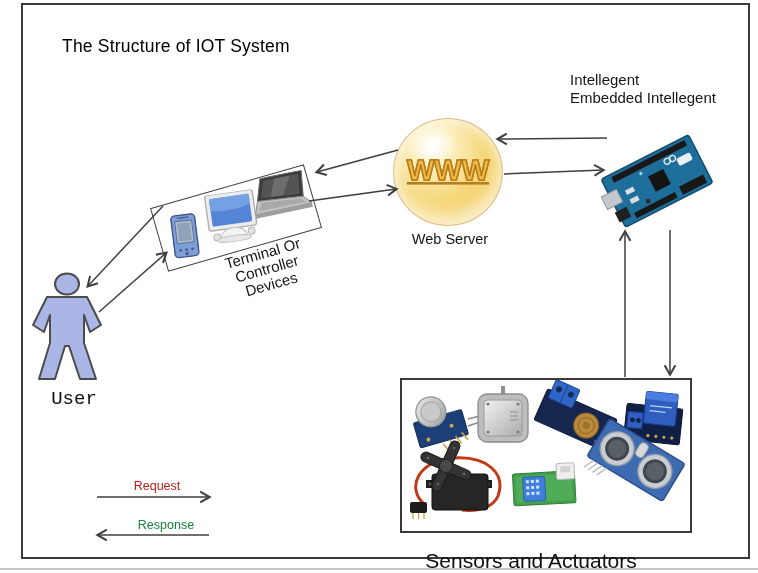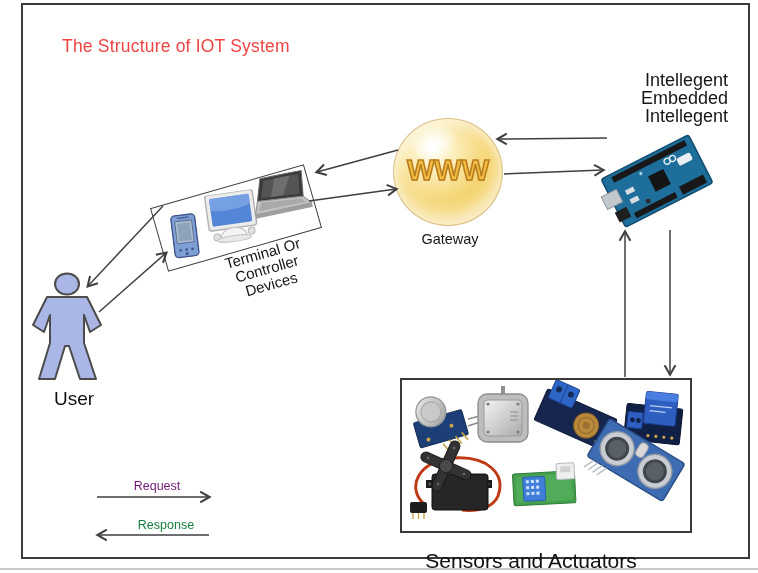--- a/index.html
+++ b/index.html
@@ -1,62 +1,62 @@
 <!DOCTYPE html>
 <html><head>
 <meta charset="utf-8">
 <style>
   html,body{margin:0;padding:0;background:#ffffff;}
   #canvas{position:relative;width:758px;height:573px;background:#ffffff;overflow:hidden;
           font-family:"Liberation Sans",sans-serif;color:#1d1d1d;}
   .frame{position:absolute;left:21px;top:3px;width:729px;height:556px;
          border:2px solid #3b3b3b;box-sizing:border-box;background:transparent;}
   .scan-edge{position:absolute;left:0;top:568px;width:758px;height:2px;background:#c9c9c9;}
-  .title{position:absolute;left:62px;top:36px;font-size:17.5px;letter-spacing:.2px;color:#ef4444;}
+  .title{position:absolute;left:62px;top:36px;font-size:17.5px;letter-spacing:.2px;color:#000000;}
 
   
   .user-svg{position:absolute;left:30px;top:271px;}
   .user-label{position:absolute;left:44px;top:388px;width:60px;text-align:center;
-              font-size:19px;color:#111;}
+              font-size:19px;color:#111;font-family:Liberation Mono, monospace;}
 
   
   .terminal-box{position:absolute;left:156px;top:185px;width:160px;height:66px;background:#fff;
                 border:1.6px solid #3f3f3f;box-sizing:border-box;transform:rotate(-16deg);z-index:2;}
   .terminal-box svg{position:absolute;}
   .terminal-label{position:absolute;left:197px;top:245px;width:140px;transform:rotate(-16deg);
                   text-align:center;font-size:15px;line-height:16px;color:#161616;z-index:2;}
 
   
   .globe{position:absolute;left:393px;top:118px;width:110px;height:108px;border-radius:50%;
          border:1px solid #d9c28c;box-sizing:border-box;z-index:2;
          background:radial-gradient(circle at 36% 28%, #ffffff 0%, #fdf2c8 16%, #f8e094 38%,
                     #f2ca52 66%, #ecbb33 86%, #f6e09a 100%);
          box-shadow:inset -4px -12px 18px rgba(255,255,255,.75), inset 3px 8px 10px rgba(255,255,255,.45);}
   .globe-shine{position:absolute;left:14%;top:8%;width:44%;height:30%;border-radius:50%;
          background:radial-gradient(ellipse at center, rgba(255,255,255,.95), rgba(255,255,255,0) 72%);
          transform:rotate(-16deg);}
   .globe-text{position:absolute;width:100%;top:35px;text-align:center;font-size:29px;font-weight:bold;
-         color:#f2bd45;-webkit-text-stroke:1.6px #b97d1c;text-shadow:0 1px 0 rgba(150,95,15,.45);}
+         color:#f2bd45;-webkit-text-stroke:1.6px #b97d1c;text-shadow:0 1px 0 rgba(150,95,15,.45);text-decoration:underline;}
   .web-label{position:absolute;left:400px;top:230px;width:100px;text-align:center;
          font-size:14.5px;line-height:19px;color:#161616;}
 
   
-  .controller-label{position:absolute;left:570px;top:71px;width:158px;text-align:right;
-         font-size:18px;line-height:18px;color:#161616;}
+  .controller-label{position:absolute;left:570px;top:71px;width:158px;text-align:left;
+         font-size:15px;line-height:18px;color:#161616;}
   .arduino-svg{position:absolute;left:598px;top:133px;z-index:2;}
 
   
   .sensors-box{position:absolute;left:400px;top:378px;width:292px;height:155px;background:#fff;
          border:2px solid #3a3a3a;box-sizing:border-box;z-index:2;}
   .sensors-label{position:absolute;left:391px;top:549px;width:280px;text-align:center;
          font-size:21px;color:#111;}
 
   
   .legend-request{position:absolute;left:107px;top:479px;width:100px;text-align:center;
-         font-size:12.5px;color:#701a75;}
+         font-size:12.5px;color:#b91c1c;}
   .legend-response{position:absolute;left:116px;top:518px;width:100px;text-align:center;
          font-size:12.5px;color:#15803d;}
 
   .arrows{position:absolute;left:0;top:0;z-index:6;pointer-events:none;}
 </style>
 </head>
 <body>
 
 <div id="canvas">
 
@@ -104,21 +104,21 @@
     <div>Terminal Or</div>
     <div>Controller</div>
     <div>Devices</div>
   </div>
 
   <div class="globe">
     <div class="globe-shine"></div>
     <div class="globe-text">WWW</div>
   </div>
   <div class="web-label">
-    <div>Gateway</div>
+    <div>Web Server</div>
   </div>
 
   <div class="controller-label">
     <div>Intellegent</div>
     <div>Embedded Intellegent</div>
   </div>
   <svg class="arduino-svg" width="118" height="96" viewBox="0 0 118 96">
     <g transform="rotate(-27 59 48)">
       <rect x="10" y="21" width="98" height="54" rx="3" fill="#1e6e9c" stroke="#124c6e" stroke-width="1.5"></rect>
       <rect x="20" y="24" width="82" height="6" fill="#181818"></rect>

